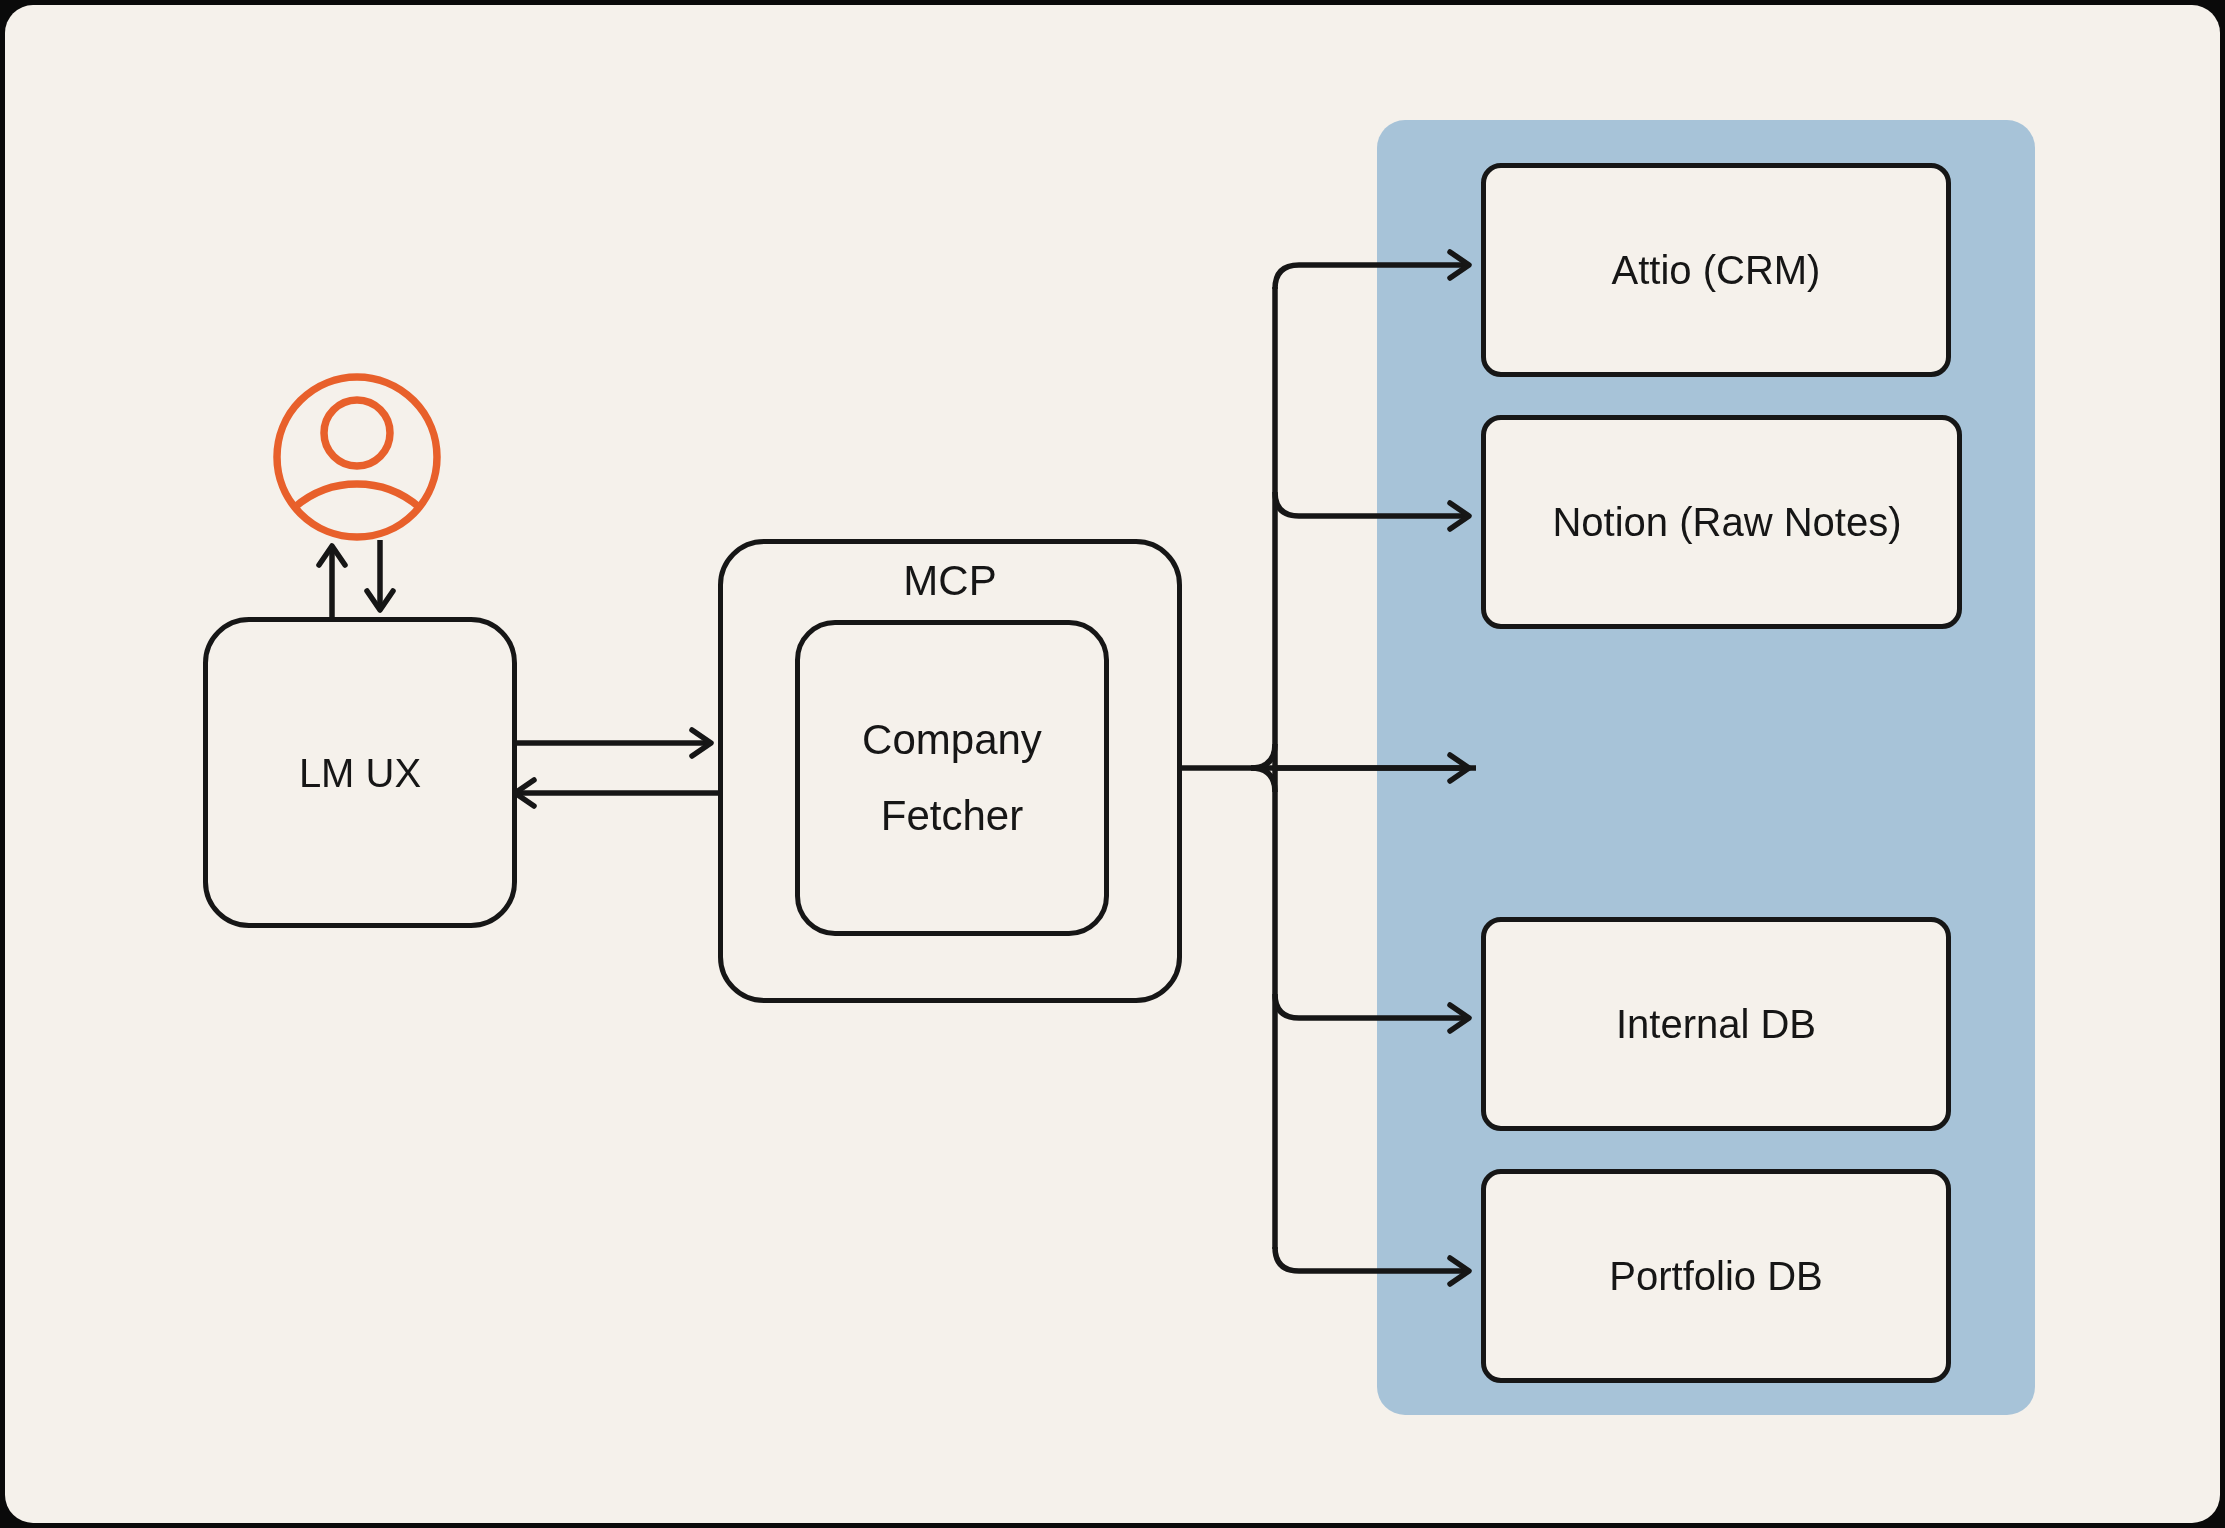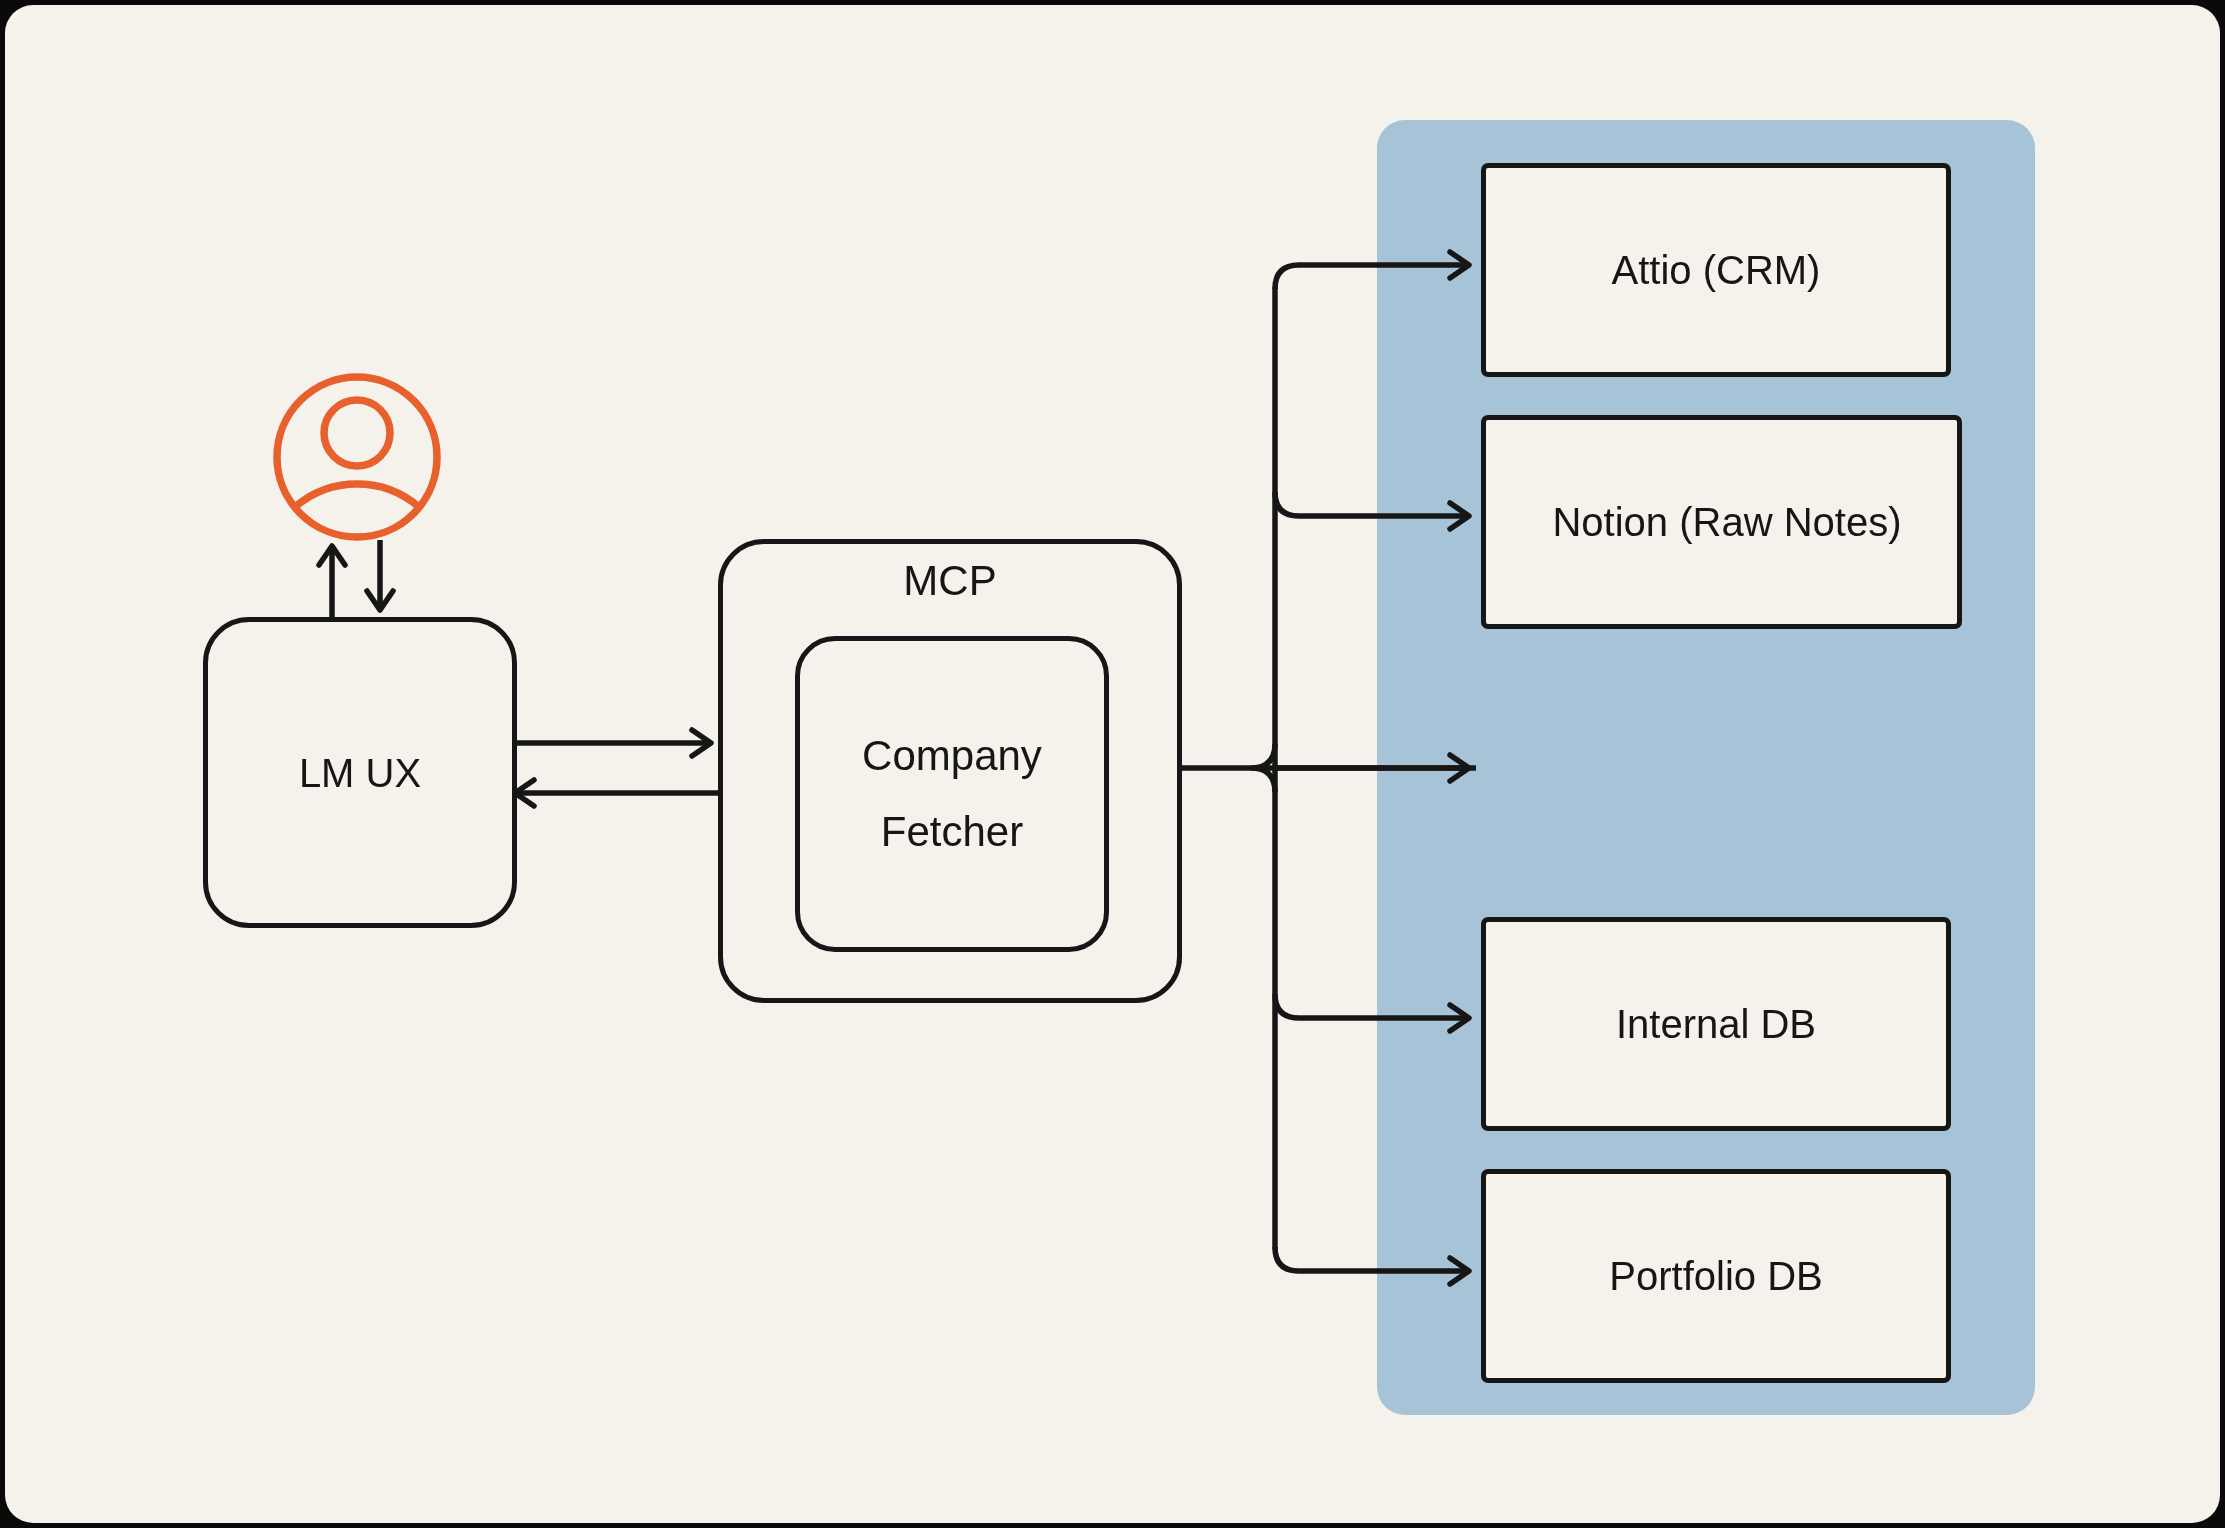--- a/index.html
+++ b/index.html
@@ -16,24 +16,24 @@
           background:var(--cream);border-radius:28px;overflow:hidden;}
   .panel{position:absolute;left:1372px;top:115px;width:658px;height:1295px;
          background:var(--panel);border-radius:28px;z-index:1;}
   svg.wires{position:absolute;left:0;top:0;width:2225px;height:1528px;z-index:2;}
   svg.wires path{stroke:var(--ink);stroke-width:5.5;fill:none;stroke-linecap:butt;}
   #chev path{stroke:var(--ink);stroke-width:5.5;fill:none;stroke-linecap:round;stroke-linejoin:round;}
   .node{position:absolute;display:flex;align-items:center;justify-content:center;
         background:var(--cream);border:5.5px solid var(--ink);z-index:3;
         font-size:40px;line-height:1.25;text-align:center;}
   .node.big{border-radius:46px;}
-  .src{left:1476px;width:460px;height:204px;border-radius:7px;}
+  .src{left:1476px;width:460px;height:204px;border-radius:20px;}
   .mcp{flex-direction:column;justify-content:flex-start;}
   .mcp-title{margin-top:11px;font-size:42px;}
-  .inner{position:absolute;left:72px;top:92px;width:304px;height:306px;
+  .inner{position:absolute;left:72px;top:76px;width:304px;height:306px;
          border:5.5px solid var(--ink);border-radius:40px;background:var(--cream);
          display:flex;align-items:center;justify-content:center;}
   .inner .lbl{width:230px;text-align:center;font-size:42px;line-height:1.8;}
   .actor-label{position:absolute;left:202px;top:306px;width:300px;text-align:center;
                font-size:42px;z-index:3;}
   .person{position:absolute;left:264px;top:364px;z-index:3;}
   .person *{stroke:var(--accent);stroke-width:7.5;fill:none;}
 </style>
 </head>
 <body>

